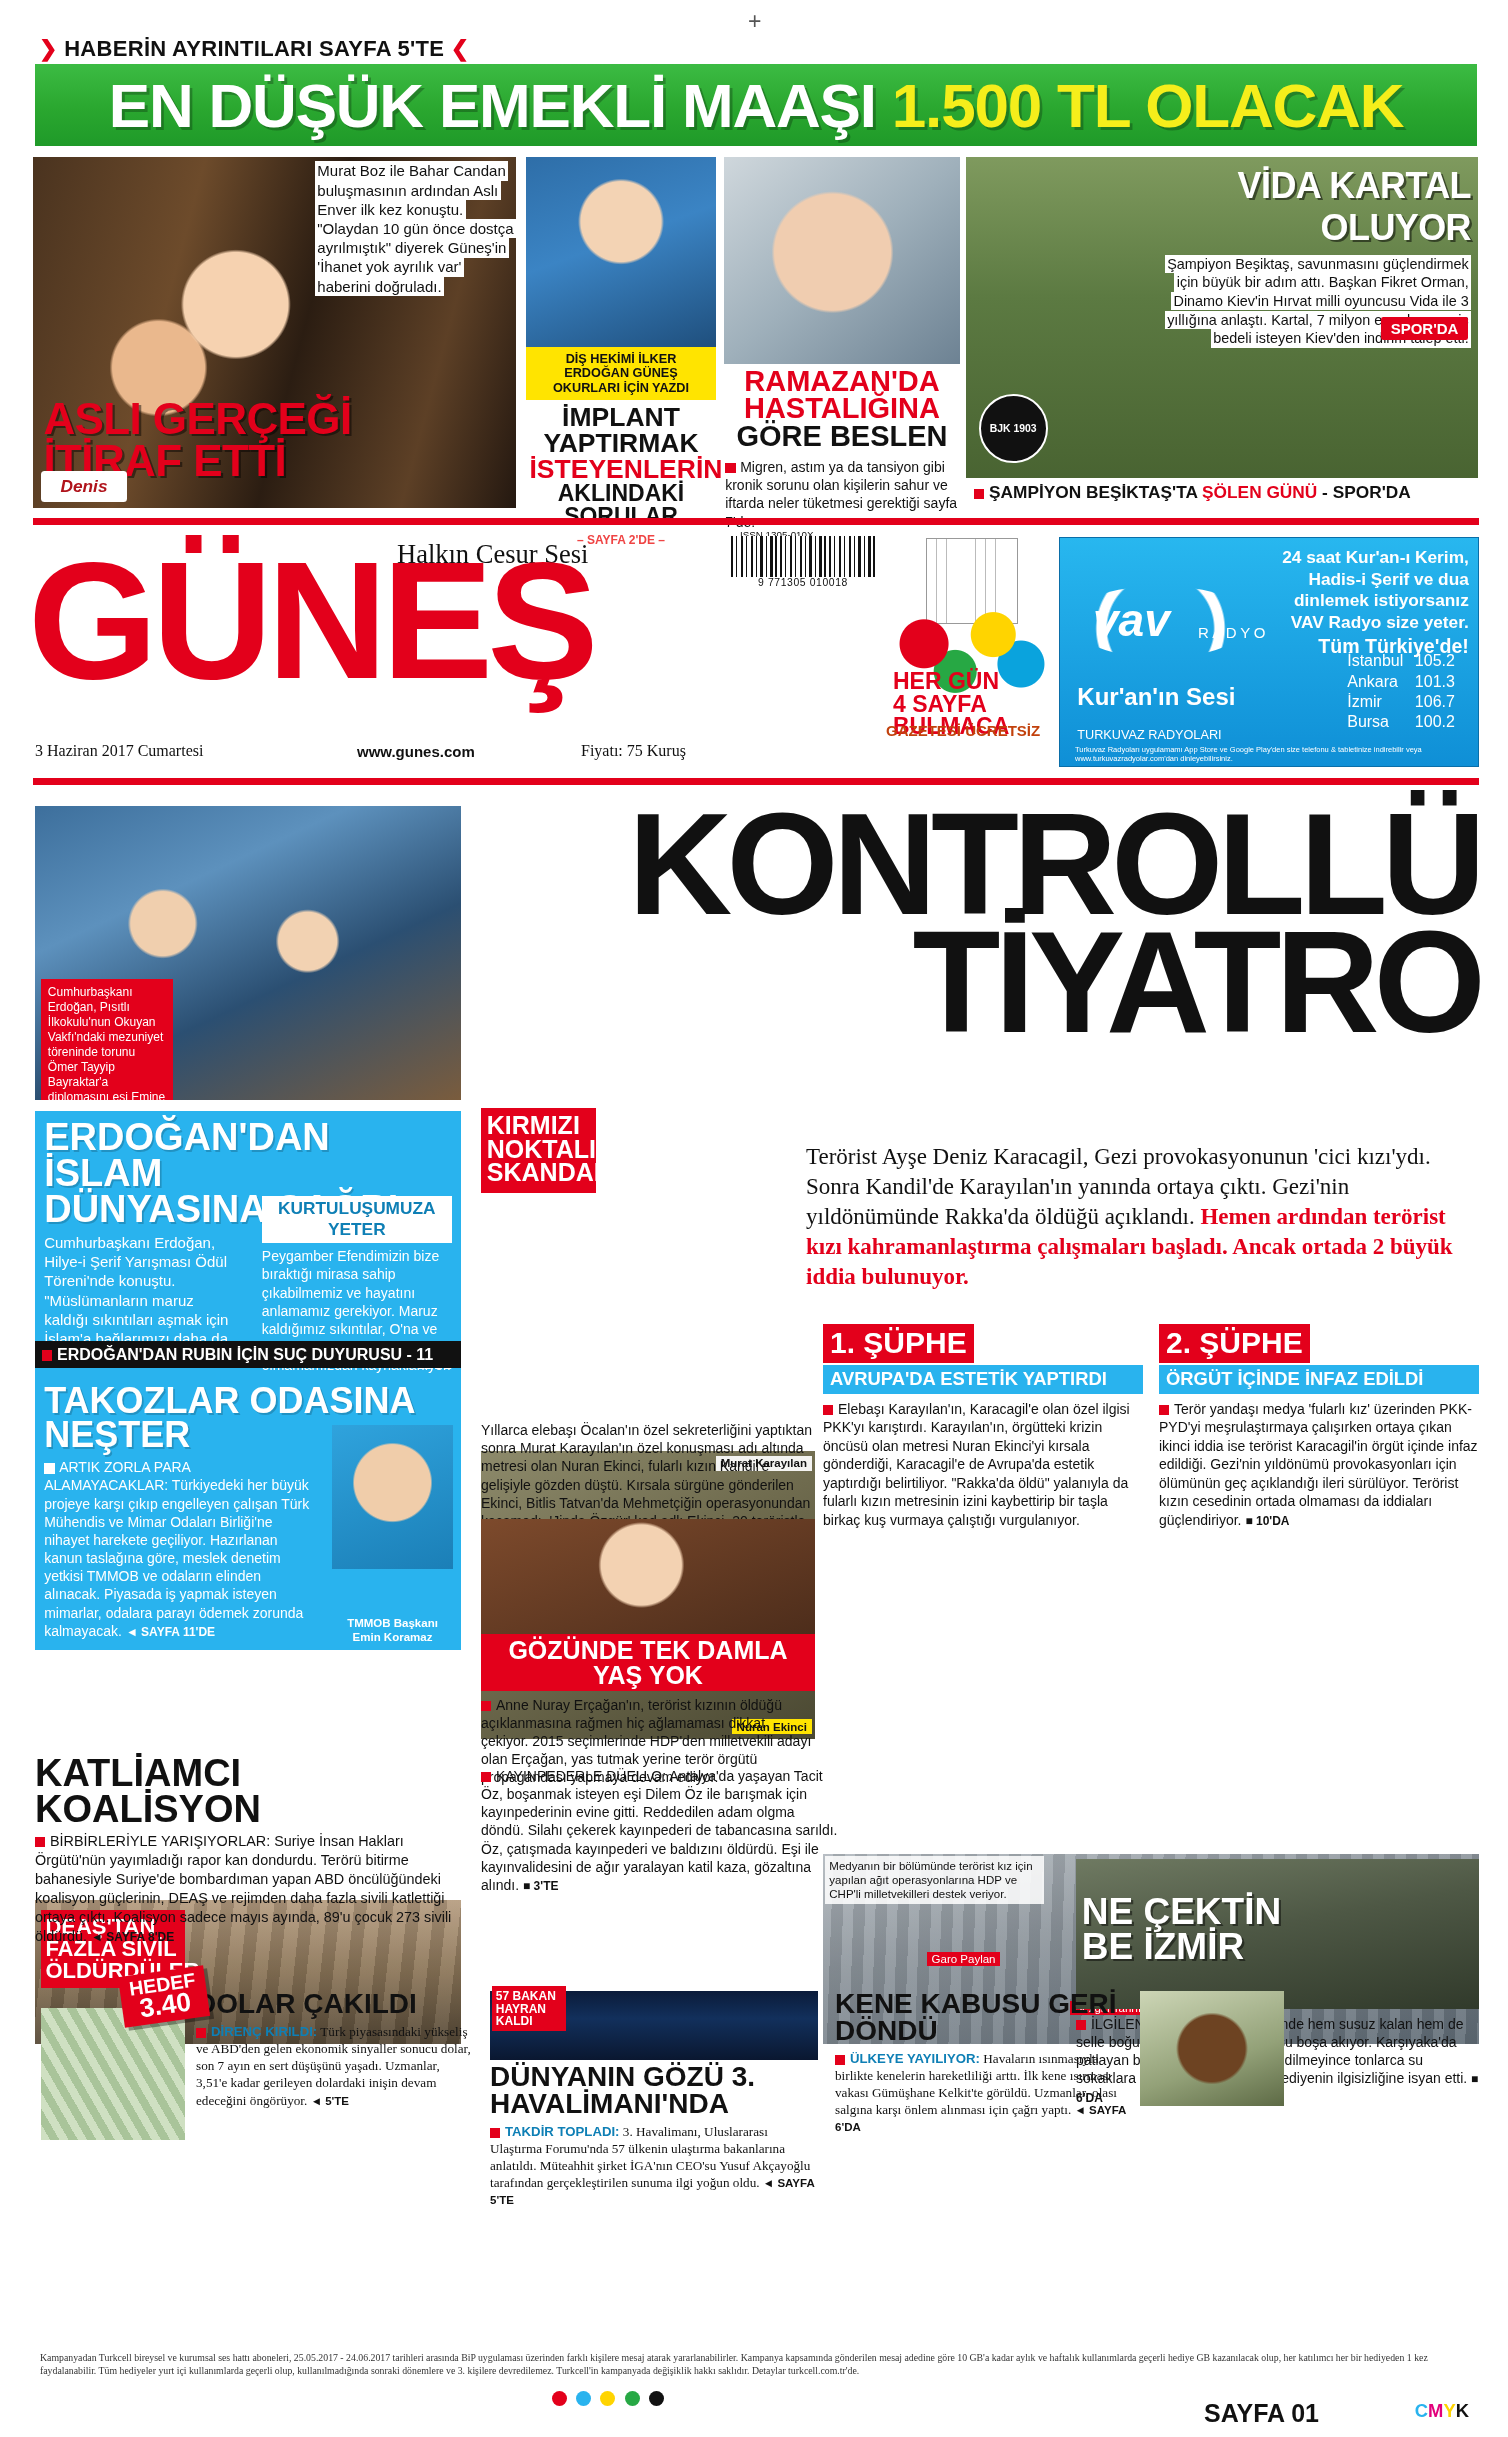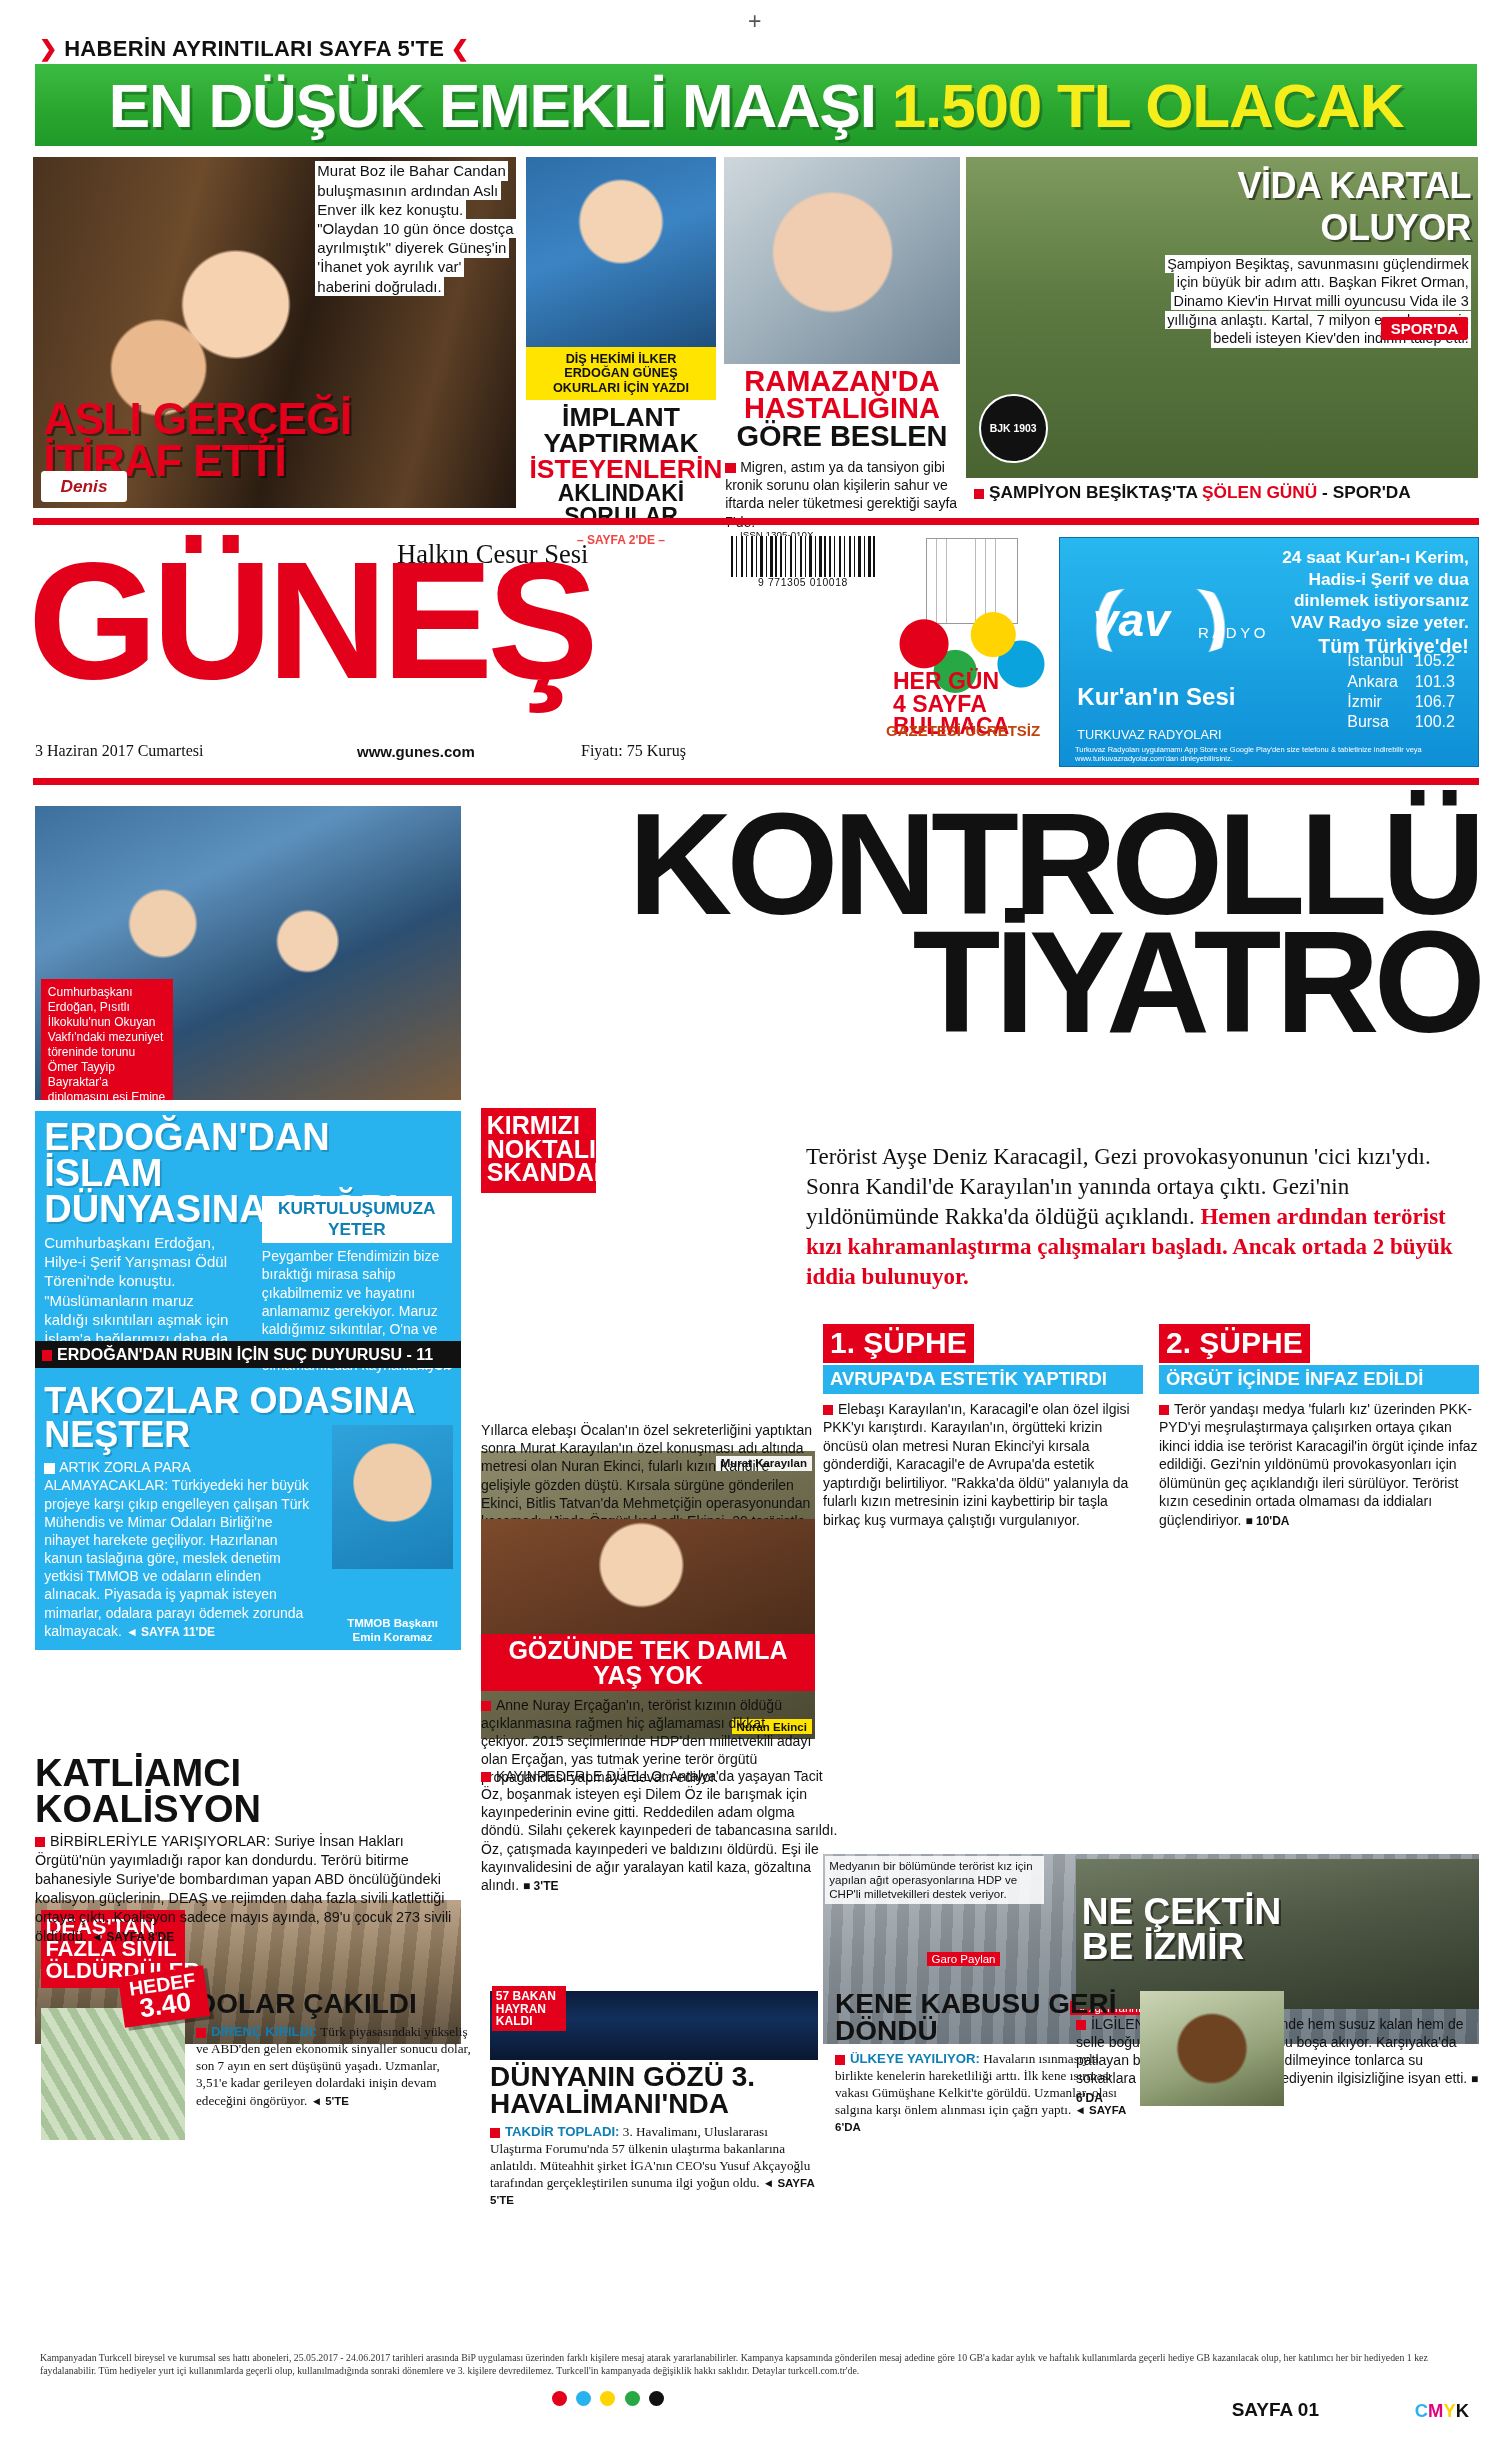--- a/index.html
+++ b/index.html
@@ -552,19 +552,19 @@
   <div class="abs legal">Kampanyadan Turkcell bireysel ve kurumsal ses hattı aboneleri, 25.05.2017 - 24.06.2017 tarihleri arasında BiP uygulaması üzerinden farklı kişilere mesaj atarak yararlanabilirler. Kampanya kapsamında gönderilen mesaj adedine göre 10 GB'a kadar aylık ve haftalık kullanımlarda geçerli hediye GB kazanılacak olup, her katılımcı her bir hediyeden 1 kez faydalanabilir. Tüm hediyeler yurt içi kullanımlarda geçerli olup, kullanılmadığında sonraki dönemlere ve 3. kişilere devredilemez. Turkcell'in kampanyada değişiklik hakkı saklıdır. Detaylar turkcell.com.tr'de.</div>
 
   <div class="abs dots">
     <span style="background:#e3001b"></span>
     <span style="background:#29b3ee"></span>
     <span style="background:#ffd400"></span>
     <span style="background:#27a844"></span>
     <span style="background:#111"></span>
   </div>
 
-  <div class="abs" style="top:2399px;right:190px;font-size:19px;font-weight:700;margin-left:10px;">SAYFA 01</div>
+  <div class="abs" style="top:2399px;right:190px;font-size:25px;font-weight:700;margin-left:10px;">SAYFA 01</div>
   <div class="abs" style="top:2400px;right:40px;font-size:18.4px;font-weight:700;">
     <span style="color:#29b3ee">C</span><span style="color:#e3007b">M</span><span style="color:#ffd400">Y</span><span style="color:#111">K</span>
   </div>
 
 </div>
 
 
 </body></html>

